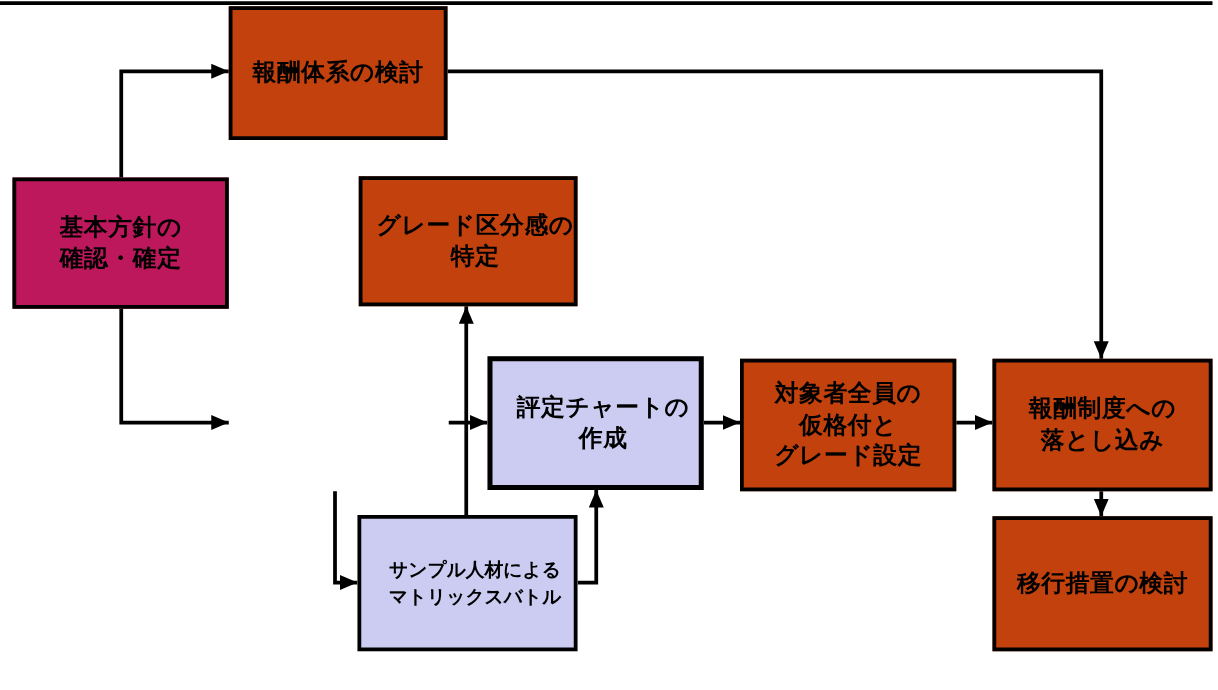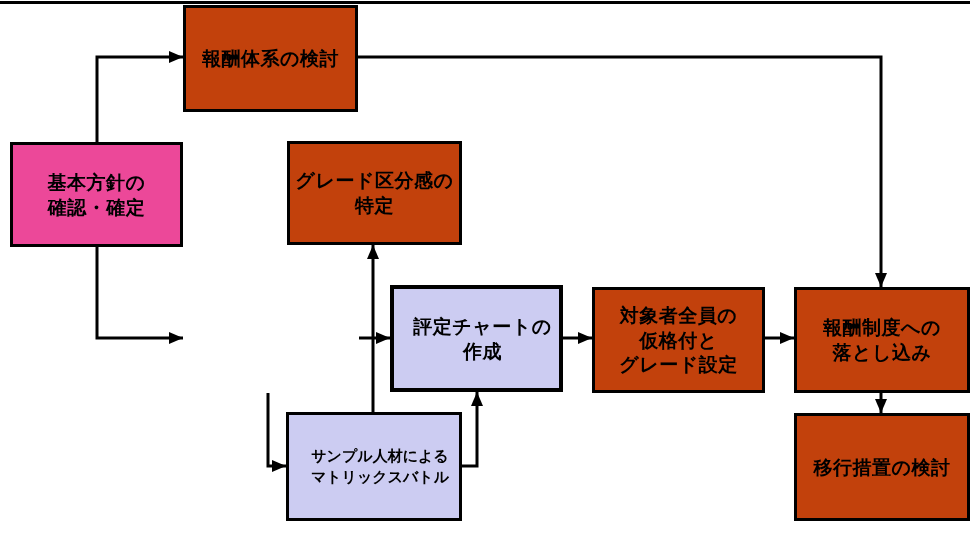--- a/index.html
+++ b/index.html
@@ -47,26 +47,26 @@
     text-align: center;
     color: #000000;
   }
   .node .lbl {
     white-space: pre-line;
     font-weight: bold;
     font-size: 19px;
     line-height: 1.3;
     letter-spacing: 0.5px;
   }
-  .node.gray { background: #ec4899; }
+  .node.gray { background: #be185d; }
   .node.lavender { background: #ccccf2; padding-left: 12px; }
 
   #n-hoshu-taikei { left: 183px; top: 5px;   width: 175px; height: 107px; }
   #n-kihon-hoshin { left: 10px;  top: 142px; width: 173px; height: 105px; }
-  #n-grade-kubun  { left: 287px; top: 141px; width: 175px; height: 104px; }
+  #n-grade-kubun  { left: 287px; top: 141px; width: 175px; height: 104px; justify-content: flex-end; }
   #n-job-family   { left: 183px; top: 285px; width: 176px; height: 108px; }
   #n-hyotei-chart { left: 390px; top: 285px; width: 173px; height: 107px; border-width: 4px; }
   #n-taishosha    { left: 592px; top: 287px; width: 173px; height: 106px; }
   #n-hoshu-seido  { left: 794px; top: 287px; width: 176px; height: 106px; text-align: center; }
   #n-sample-jinzai{ left: 286px; top: 412px; width: 176px; height: 109px; }
   #n-iko-sochi    { left: 794px; top: 413px; width: 176px; height: 108px; }
 
   #n-sample-jinzai .lbl { font-size: 15px; line-height: 1.4; letter-spacing: 0; }
   #n-taishosha .lbl { line-height: 1.3; }
 </style>

